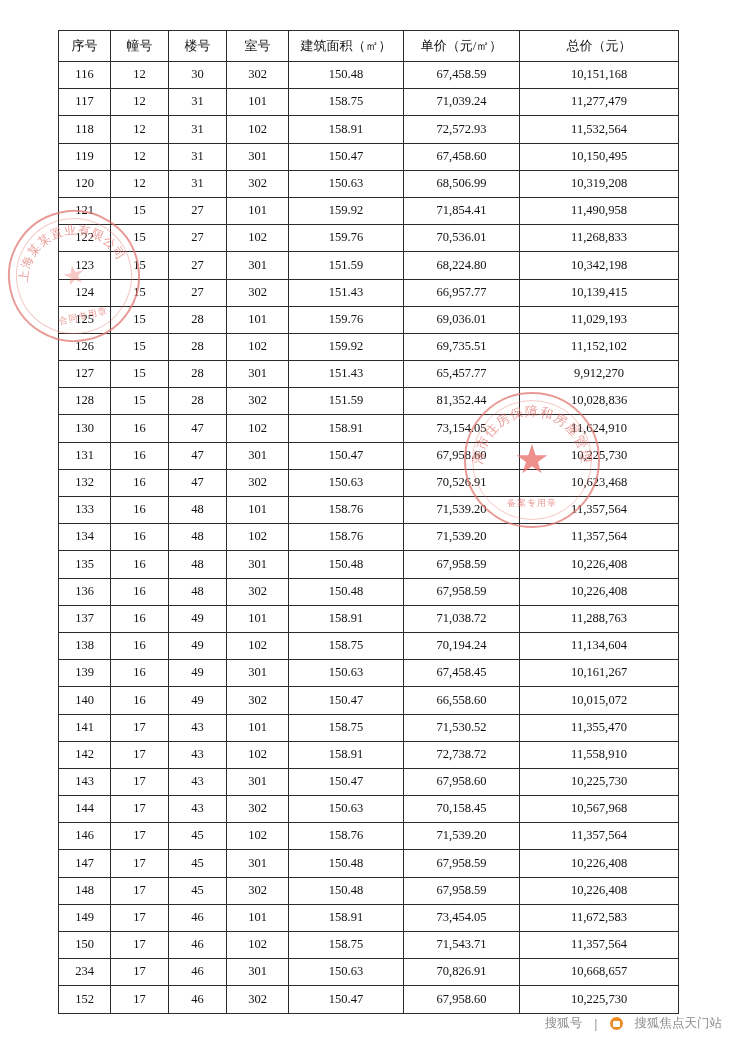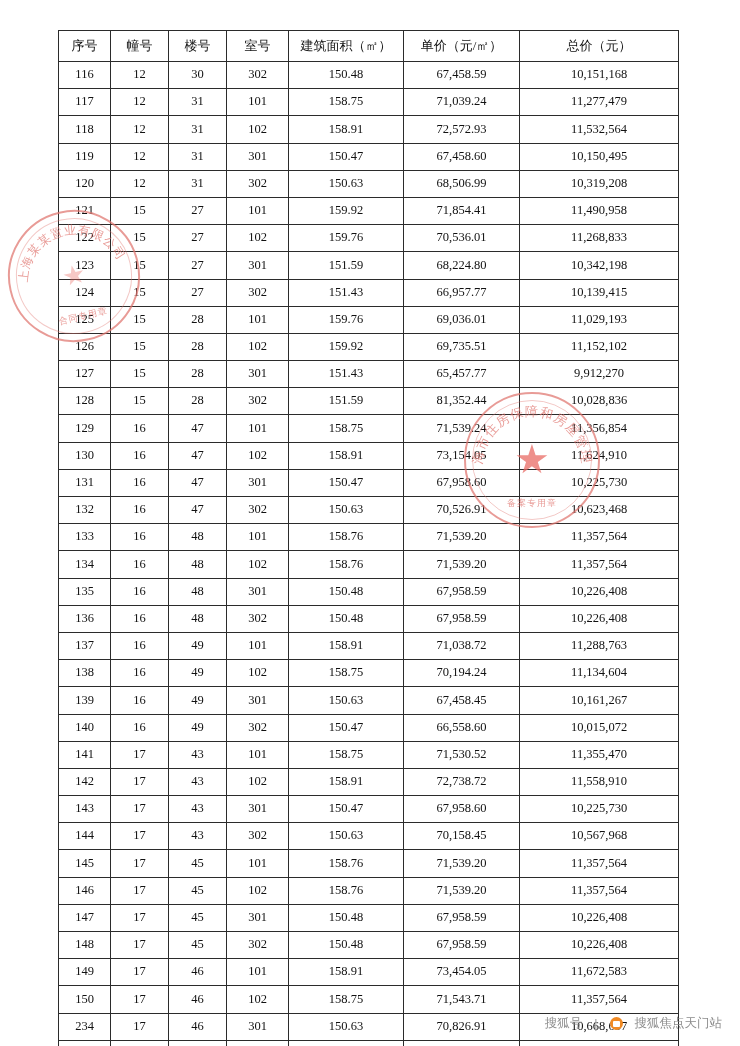--- a/index.html
+++ b/index.html
@@ -262,29 +262,20 @@
         <tr>
           <td>128</td>
           <td>15</td>
           <td>28</td>
           <td>302</td>
           <td>151.59</td>
           <td>81,352.44</td>
           <td>10,028,836</td>
         </tr>
         <tr>
-          <td>129</td>
-          <td>16</td>
-          <td>47</td>
-          <td>101</td>
-          <td>158.75</td>
-          <td>71,539.24</td>
-          <td>11,356,854</td>
-        </tr>
-        <tr>
           <td>130</td>
           <td>16</td>
           <td>47</td>
           <td>102</td>
           <td>158.91</td>
           <td>73,154.05</td>
           <td>11,624,910</td>
         </tr>
         <tr>
           <td>131</td>
@@ -404,29 +395,20 @@
           <td>10,225,730</td>
         </tr>
         <tr>
           <td>144</td>
           <td>17</td>
           <td>43</td>
           <td>302</td>
           <td>150.63</td>
           <td>70,158.45</td>
           <td>10,567,968</td>
-        </tr>
-        <tr>
-          <td>145</td>
-          <td>17</td>
-          <td>45</td>
-          <td>101</td>
-          <td>158.76</td>
-          <td>71,539.20</td>
-          <td>11,357,564</td>
         </tr>
         <tr>
           <td>146</td>
           <td>17</td>
           <td>45</td>
           <td>102</td>
           <td>158.76</td>
           <td>71,539.20</td>
           <td>11,357,564</td>
         </tr>

